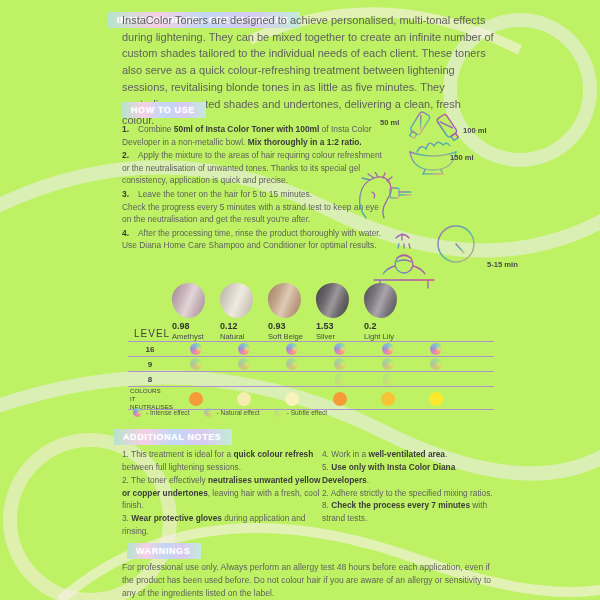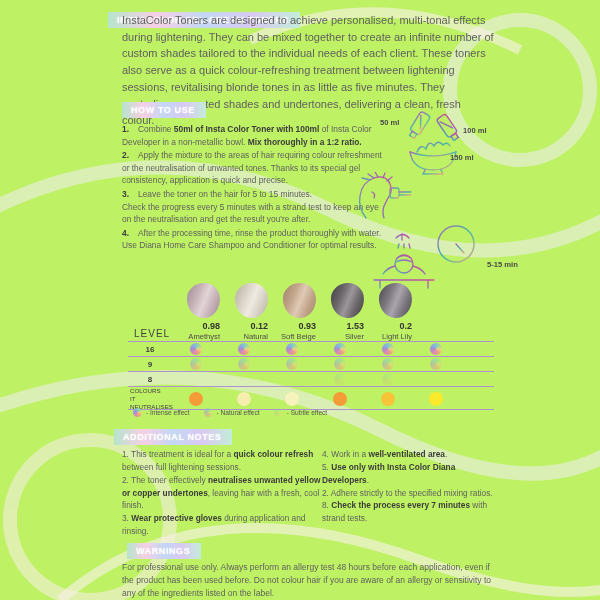--- a/index.html
+++ b/index.html
@@ -24,21 +24,21 @@
   .steps b.stepnum{margin-right:9px;color:var(--txtb);}
   .steps b{color:var(--txtb);}
   .notes p{margin:0;white-space:pre-line;}
   .notes{font-size:8.3px;line-height:1.55;}
   .notes b{color:var(--txtb);}
   .warn-text{left:122px;top:561px;width:378px;font-size:8.5px;line-height:1.5;}
   
   .shades{left:128px;top:283px;width:366px;}
   .grid{display:grid;grid-template-columns:44px repeat(6,48px) 30px;align-items:center;}
   .swatch-row{align-items:end;}
-  .swatch-cell{display:flex;flex-direction:column;align-items:flex-end;}
+  .swatch-cell{display:flex;flex-direction:column;align-items:flex-start;}
   .swatch{width:33px;height:35px;border-radius:52% 48% 50% 50%/46% 46% 56% 56%;
           transform:rotate(-3deg);margin-bottom:3px;}
   .sw-code{font-size:9px;font-weight:bold;color:#333;line-height:1.25;}
   .sw-name{font-size:7.6px;color:#4a4a4a;line-height:1.2;}
   .level-label-cell{font-size:10px;letter-spacing:1px;color:#3f3f3f;padding-left:6px;align-self:end;padding-bottom:2px;}
   .lvl-row{border-top:1px solid var(--line);height:14px;}
   .lvl-row .rowlab{font-size:8px;font-weight:bold;color:#3f3f3f;text-align:center;}
   .neut-row{border-top:1px solid var(--line);border-bottom:1px solid var(--line);height:22px;}
   .neut-row .rowlab{font-size:6.2px;color:#3f3f3f;line-height:1.25;text-align:left;padding-left:2px;white-space:pre-line;}
   .dotc{display:flex;justify-content:center;}

